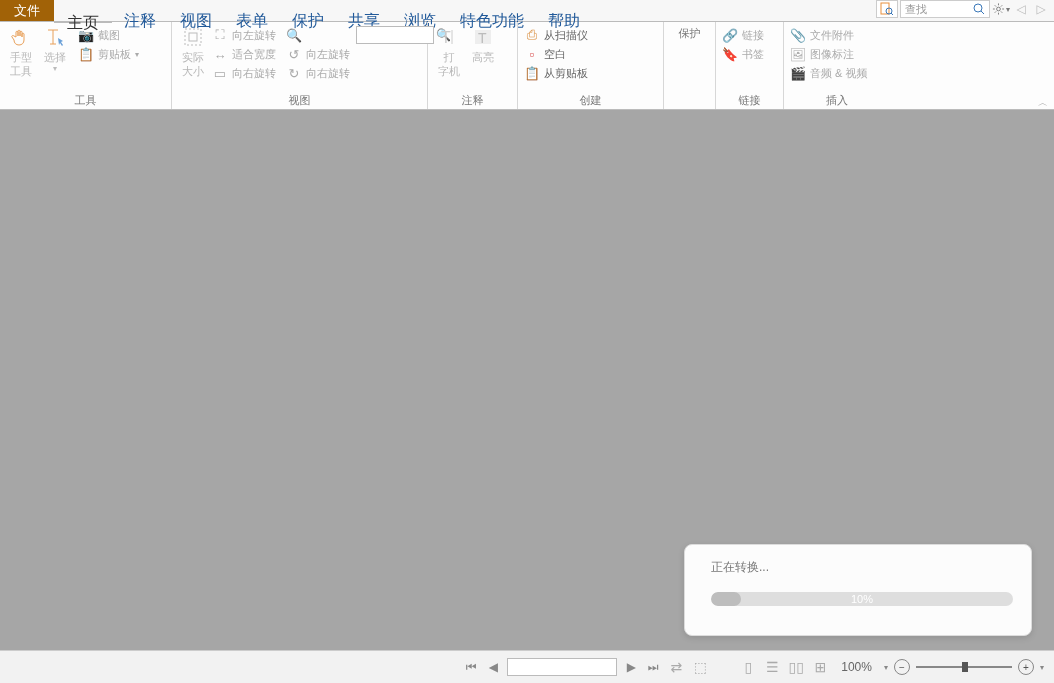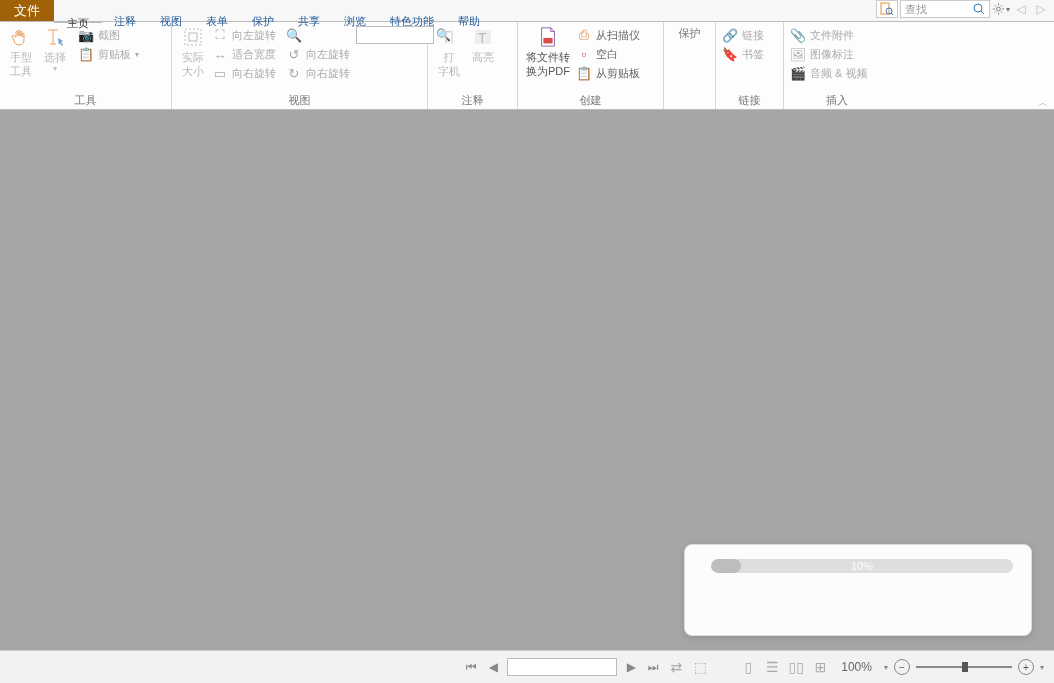--- a/index.html
+++ b/index.html
@@ -28,21 +28,21 @@
     padding: 0 14px;
     display: flex;
     align-items: center;
     font-size: 13px;
   }
   .menu-tab {
     padding: 0 12px;
     display: flex;
     align-items: center;
     color: #225a9a;
-    font-size: 11px;
+    font-size: 16px;
     cursor: pointer;
     margin-top: 21px;
   }
   .menu-tab.active {
     background: #fff;
     border-left: 1px solid #bbb;
     border-right: 1px solid #bbb;
     color: #333;
     position: relative;
     top: 1px;
@@ -296,31 +296,20 @@
             </svg>
           </div>
         <span>高亮</span>
       </div>
     </div>
     <div class="group-label">注释</div>
   </div>
 
   <div class="group" style="width:146px">
     <div class="group-body">
-      <div class="vbtn" style="color:#555">
-        <div class="ic">
-            <svg width="24" height="24" viewBox="0 0 24 24">
-              <path d="M5 2h10l4 4v16H5z" fill="#fff" stroke="#8a5aa8"></path>
-              <path d="M15 2v4h4" fill="none" stroke="#8a5aa8"></path>
-              <rect x="7" y="13" width="10" height="6" fill="#d84c4c"></rect>
-            </svg>
-          </div>
-        <span style="white-space:pre-line;text-align:center;color:#555">将文件转
-换为PDF</span>
-      </div>
       <div class="stack">
         <div class="mini-row" style="color:#666">
             <span class="mic" style="color:#d88b3a">⎙</span>
             <span>从扫描仪</span>
           </div>
         <div class="mini-row" style="color:#666">
             <span class="mic" style="color:#d84c4c">▫</span>
             <span>空白</span>
           </div>
         <div class="mini-row" style="color:#666">
@@ -369,20 +358,21 @@
           </div>
       </div>
     </div>
     <div class="group-label">插入</div>
   </div>
 </div>
 <div class="ribbon-collapse"><span>︿</span></div>
 
 <div class="workspace">
   <div class="popup">
+    <div class="popup-title">正在转换...</div>
     <div class="progress-outer">
       <div class="progress-inner" style="width:10%"></div>
       <div class="progress-text">10%</div>
     </div>
   </div>
 </div>
 
 <div class="statusbar">
   <div class="nav-btn">
       <span>⏮</span>

